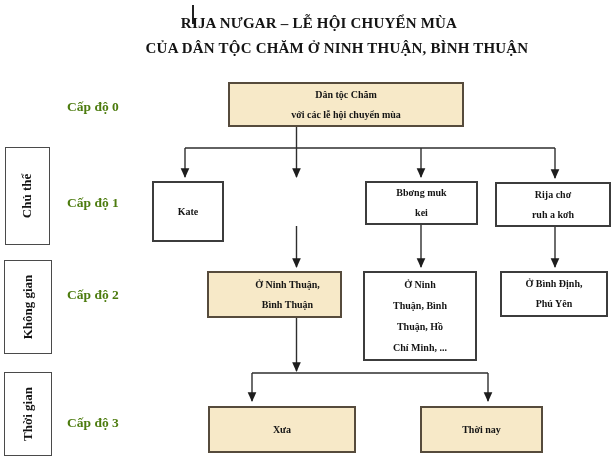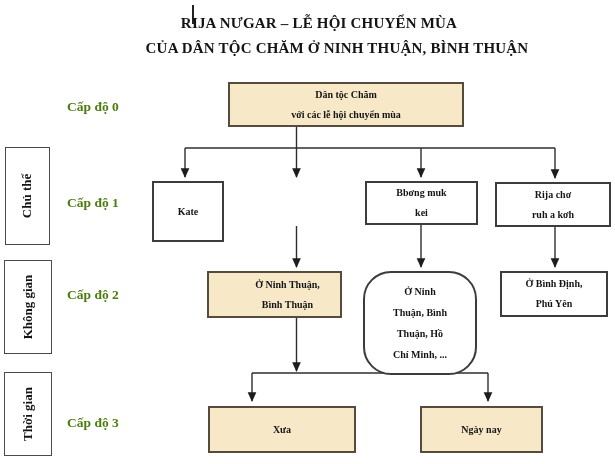--- a/index.html
+++ b/index.html
@@ -117,23 +117,23 @@
 với các lễ hội chuyển mùa</div>
 
   <div class="node plain" style="left:152px;top:181px;width:72px;height:61px;">Kate</div>
   <div class="node plain" style="left:365px;top:181px;width:113px;height:44px;">Bbơng muk
 kei</div>
   <div class="node plain" style="left:495px;top:182px;width:116px;height:45px;">Rija chơ
 ruh a kơh</div>
 
   <div class="node highlight" style="left:207px;top:271px;width:135px;height:47px;padding-left:26px;">Ở Ninh Thuận,
 Bình Thuận</div>
-  <div class="node plain tall" style="left:363px;top:271px;width:114px;height:104px;border-radius:28px;">Ở Ninh
+  <div class="node plain tall" style="left:363px;top:271px;width:114px;height:90px;">Ở Ninh
 Thuận, Bình
 Thuận, Hồ
 Chí Minh, ...</div>
   <div class="node plain" style="left:500px;top:271px;width:108px;height:46px;">Ở Bình Định,
 Phú Yên</div>
 
   <div class="node highlight" style="left:208px;top:406px;width:148px;height:47px;">Xưa</div>
-  <div class="node highlight" style="left:420px;top:406px;width:123px;height:47px;">Ngày nay</div>
+  <div class="node highlight" style="left:420px;top:406px;width:123px;height:47px;">Thời nay</div>
 
 </div>
 
 </body></html>

